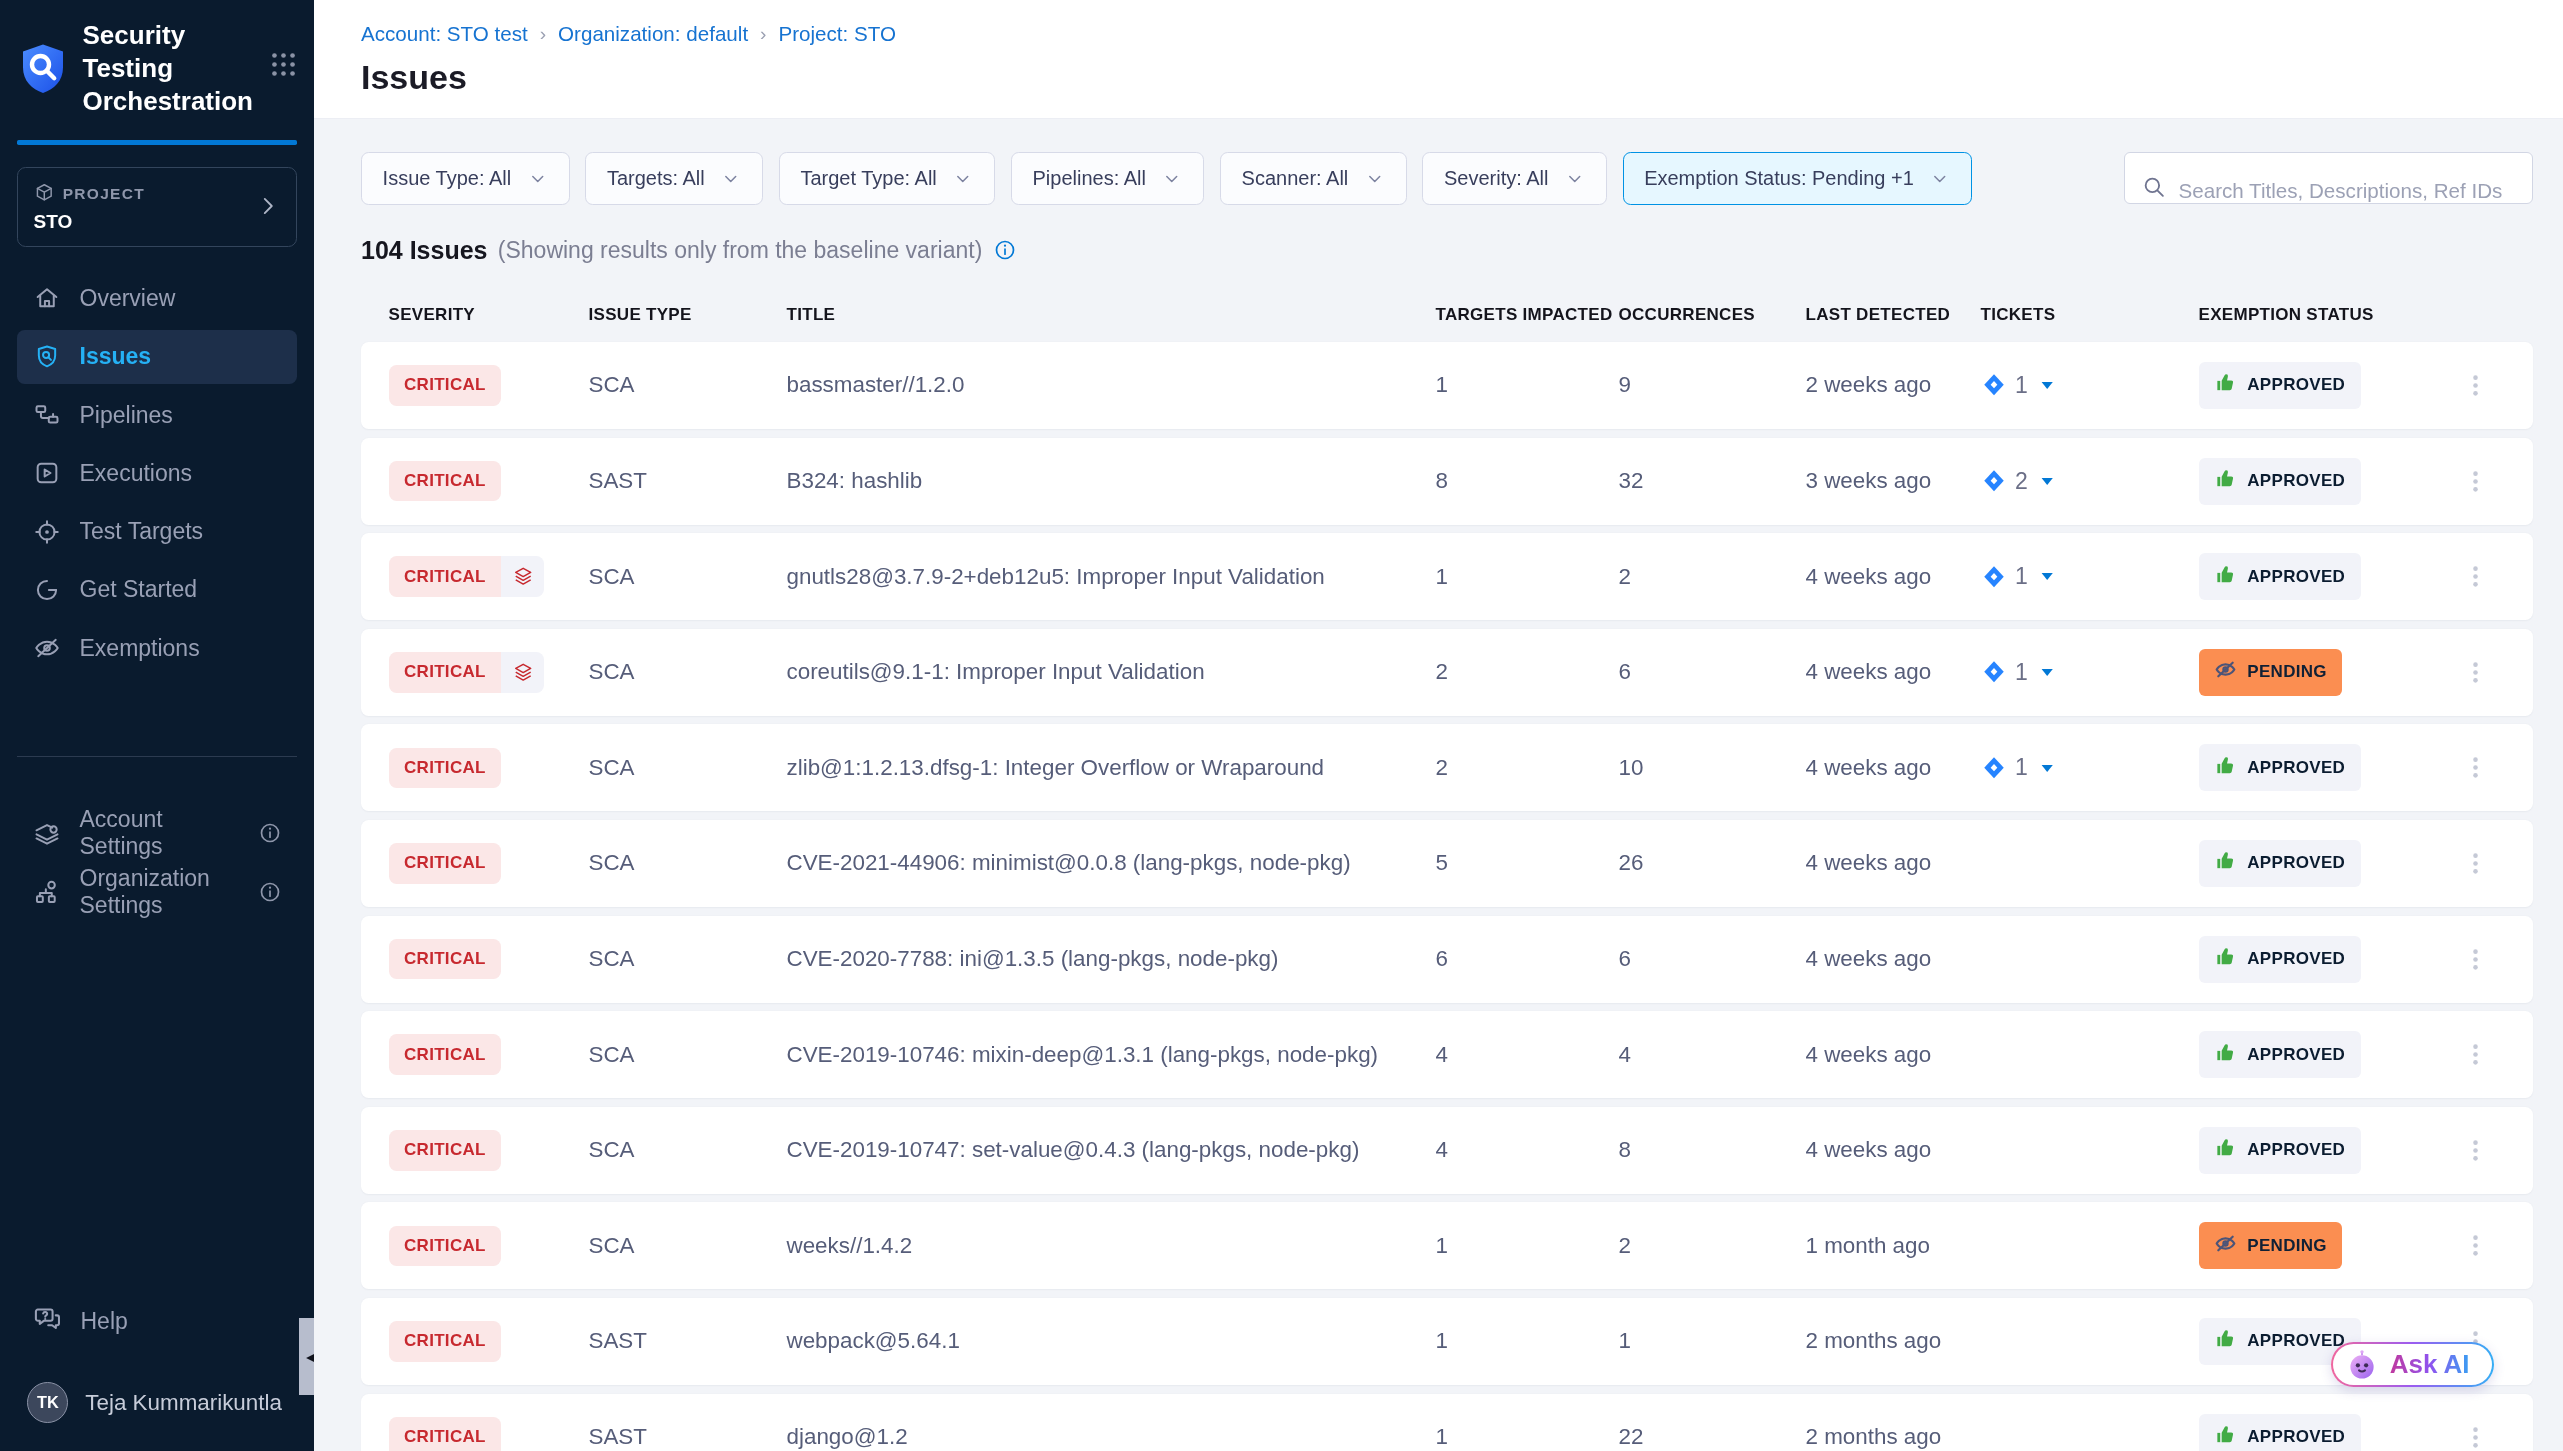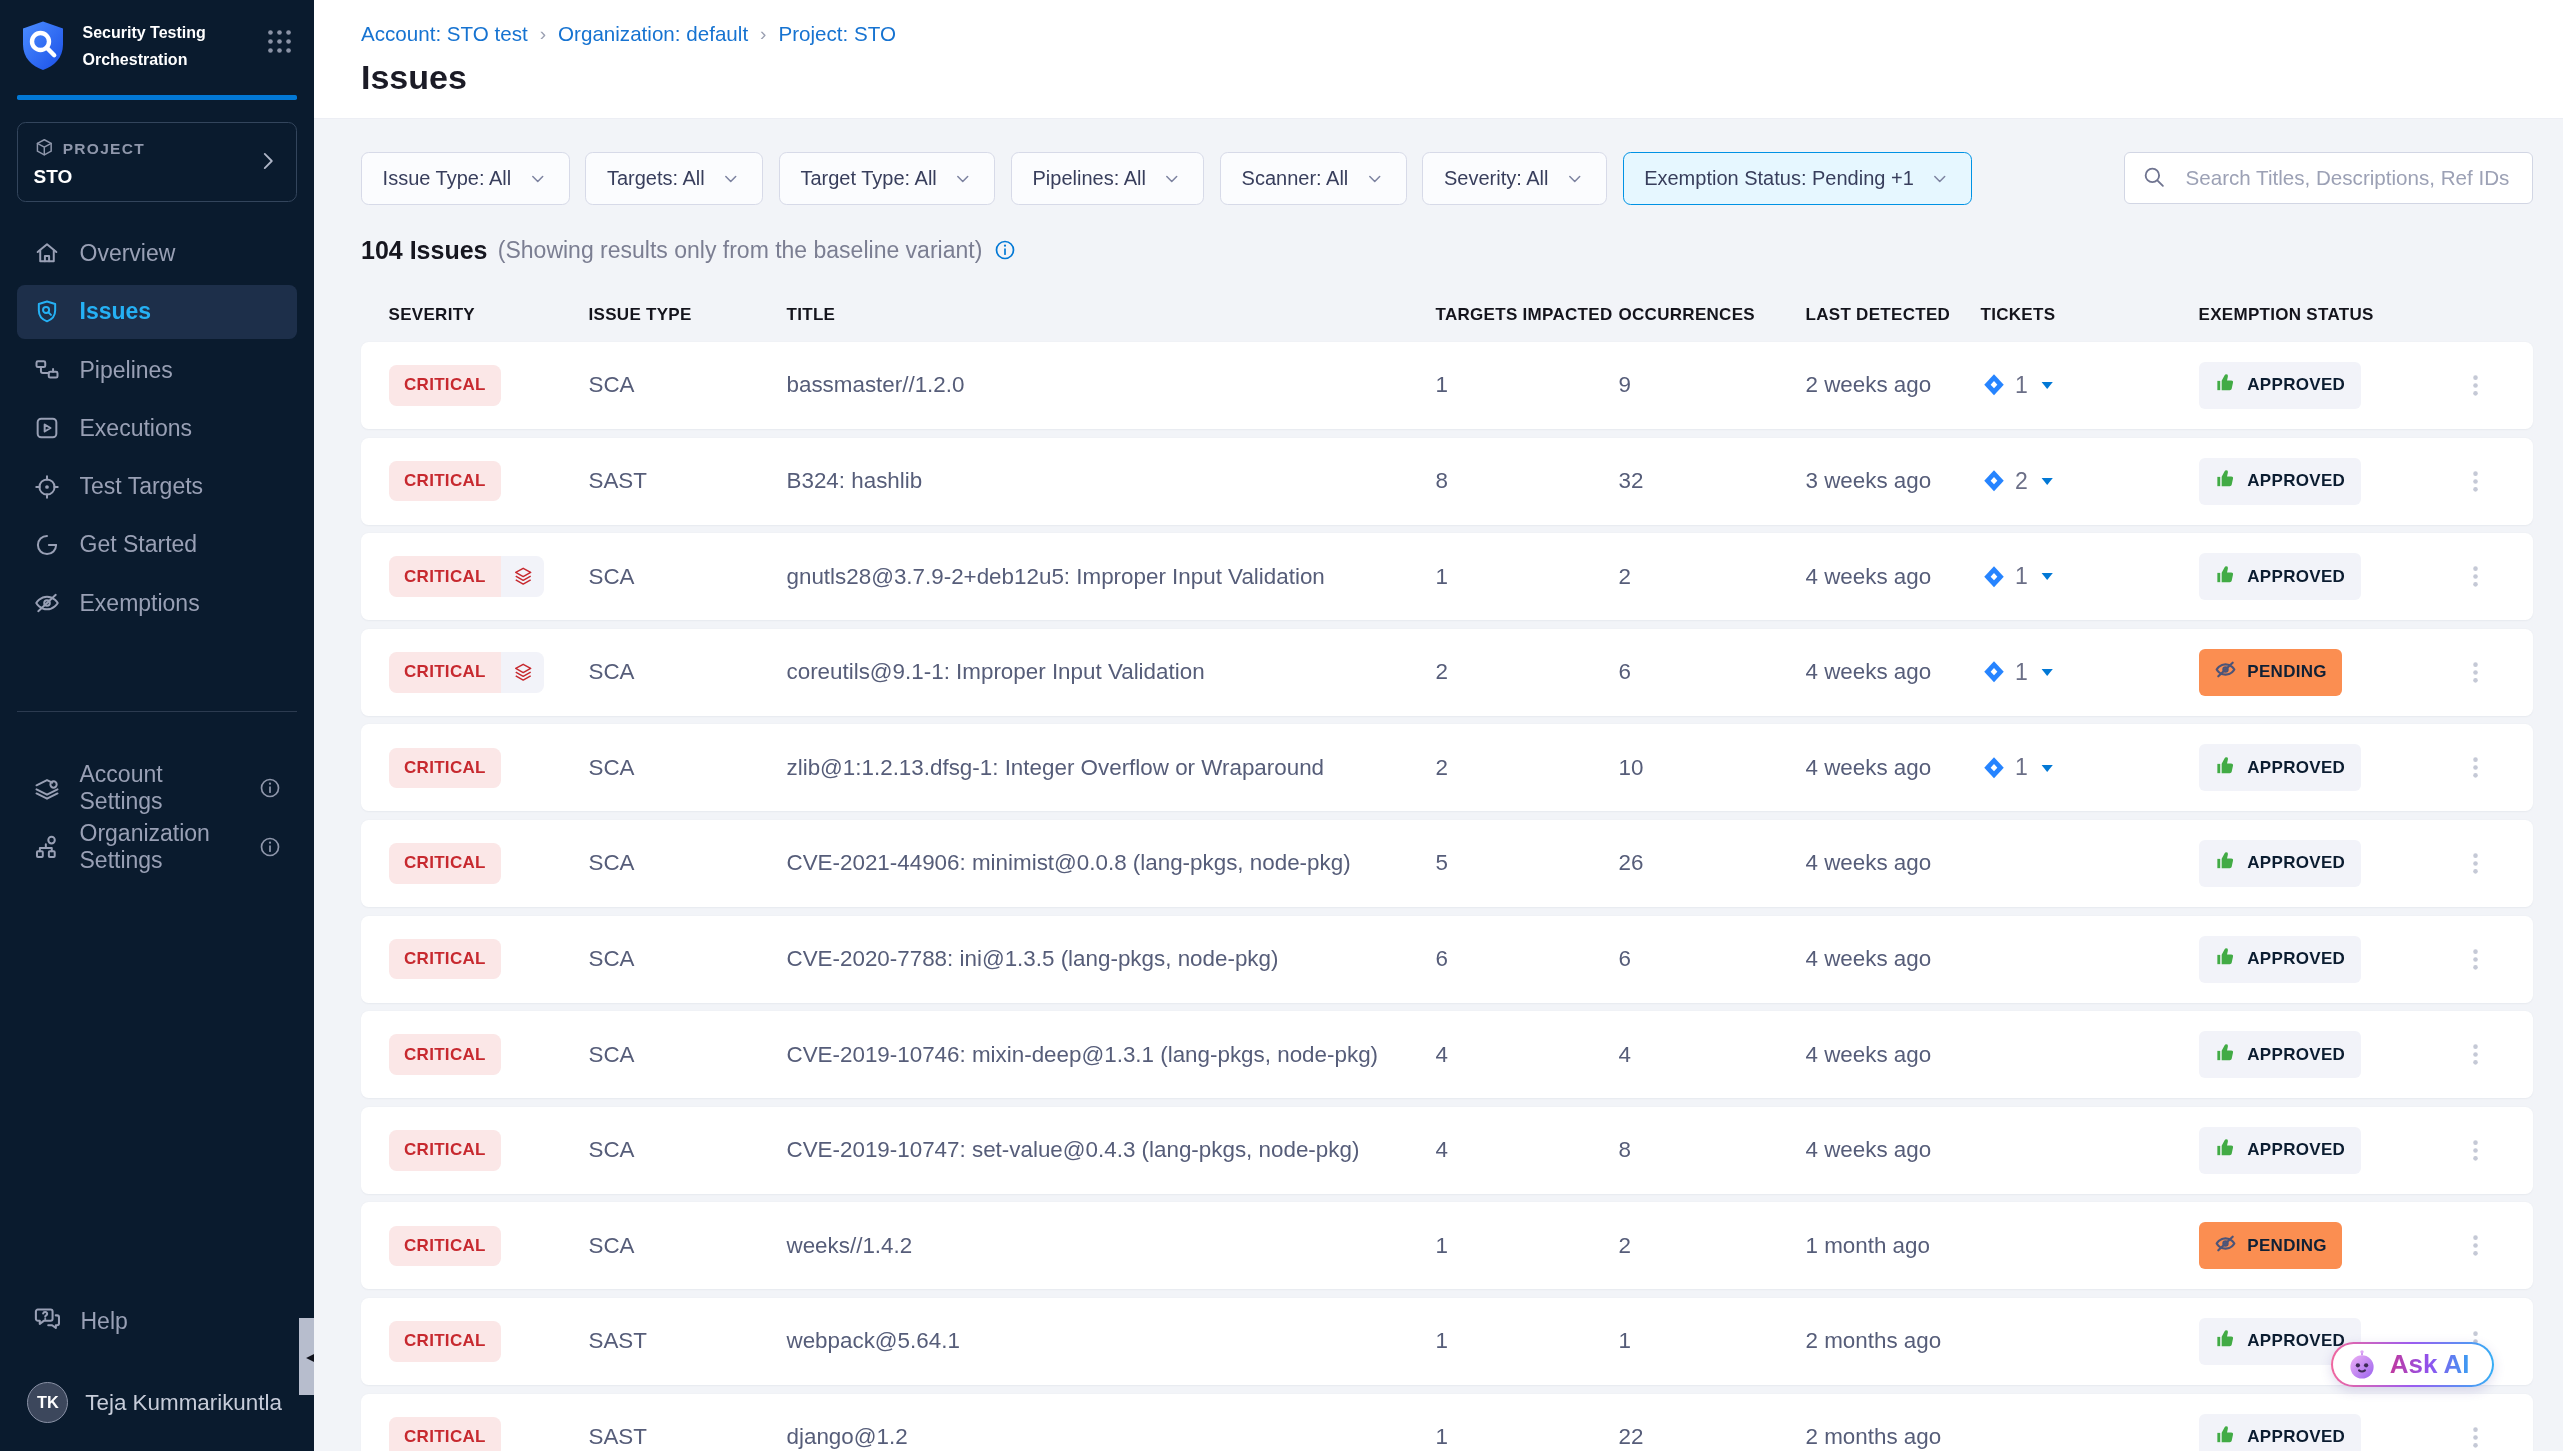--- a/index.html
+++ b/index.html
@@ -5,21 +5,21 @@
   * { margin:0; padding:0; box-sizing:border-box; }
   html,body { width:2563px; height:1452px; overflow:hidden; }
   body { font-family:"Liberation Sans","DejaVu Sans",sans-serif; background:#f2f4f8; }
   .app { display:flex; width:100%; height:100%; }
 
   
   .sidebar { position:relative; width:314px; min-width:314px; height:100%; background:#0a1b2e; display:flex; flex-direction:column; color:#99a0b5; }
   .sb-header { display:flex; align-items:center; gap:15.5px; padding:19px 19px 15.5px 19px; }
   .logo-wrap { width:48px; height:52px; flex:0 0 auto; }
   .logo-wrap svg { width:48px; height:52px; }
-  .app-title { color:#fff; font-size:16px; font-weight:bold; line-height:27px; flex:1; }
+  .app-title { color:#fff; font-size:26px; font-weight:bold; line-height:33px; flex:1; }
   .grid-ic { color:#8b93a6; cursor:pointer; margin-top:-5.2px; }
   .grid-ic svg { width:31px; height:31px; }
   .sb-accent { height:4.3px; background:#0278d5; margin:6.9px 17px 0 17px; border-radius:1.7px; }
 
   .project-card { margin:22.4px 17px 0 17px; border:1.3px solid #33455c; border-radius:8.6px; padding:13.8px 15.5px; display:flex; align-items:center; cursor:pointer; }
   .pc-left { flex:1; }
   .pc-top { display:flex; align-items:center; gap:8.6px; color:#8f97ab; }
   .pc-top svg { width:20.6px; height:20.6px; }
   .pc-label { font-size:15.5px; font-weight:bold; letter-spacing:1.3px; }
   .pc-name { color:#fff; font-size:19px; font-weight:700; margin-top:5.2px; }
@@ -49,21 +49,21 @@
   .crumb { cursor:pointer; }
   .crumb-sep { color:#9ba0b2; font-size:19px; }
   .page-title { font-size:34px; font-weight:bold; color:#1b1b26; margin-top:12px; }
 
   .content { flex:1; padding:33px 30px 0 47px; overflow:hidden; }
   .filters-row { display:flex; align-items:center; }
   .chips { display:flex; gap:15.5px; }
   .chip { display:flex; align-items:center; gap:15.5px; height:53px; padding:0 20.6px; background:#fbfcfe; border:1.3px solid #d7dae8; border-radius:7.7px; font-size:20px; color:#383e5c; cursor:pointer; font-family:inherit; }
   .chip .chip-caret { display:flex; color:#7d83a0; } .chip .chip-caret svg { width:21.5px; height:21.5px; }
   .chip.highlight { background:#e6f7ff; border:1.7px solid #0092e4; }
-  .search { margin-left:auto; width:409px; height:52px; background:#fff; border:1.3px solid #d2d6e4; border-radius:6px; display:flex; align-items:center; padding:0 15.5px; gap:19px; }
+  .search { margin-left:auto; width:409px; height:52px; background:#fff; border:1.3px solid #d2d6e4; border-radius:6px; display:flex; align-items:flex-end; padding:0 15.5px; gap:12px; }
   .search svg { width:26px; height:26px; color:#6f7490; flex:0 0 auto; }
   .search input { border:none; outline:none; flex:1; font-size:20.6px; color:#30354f; background:transparent; font-family:inherit; }
   .search input::placeholder { color:#9ca1b5; }
 
   .summary { margin-top:31px; display:flex; align-items:center; gap:10.3px; }
   .summary .count { font-size:25px; font-weight:bold; color:#16161f; }
   .summary .note { font-size:23px; color:#7b7e92; }
   .summary .info { display:flex; color:#0278d5; cursor:pointer; } .summary .info svg { width:24px; height:24px; }
 
   .grid { display:grid; grid-template-columns:200px 198px 649px 183px 187px 175px 218px 1fr 48px; align-items:center; }

